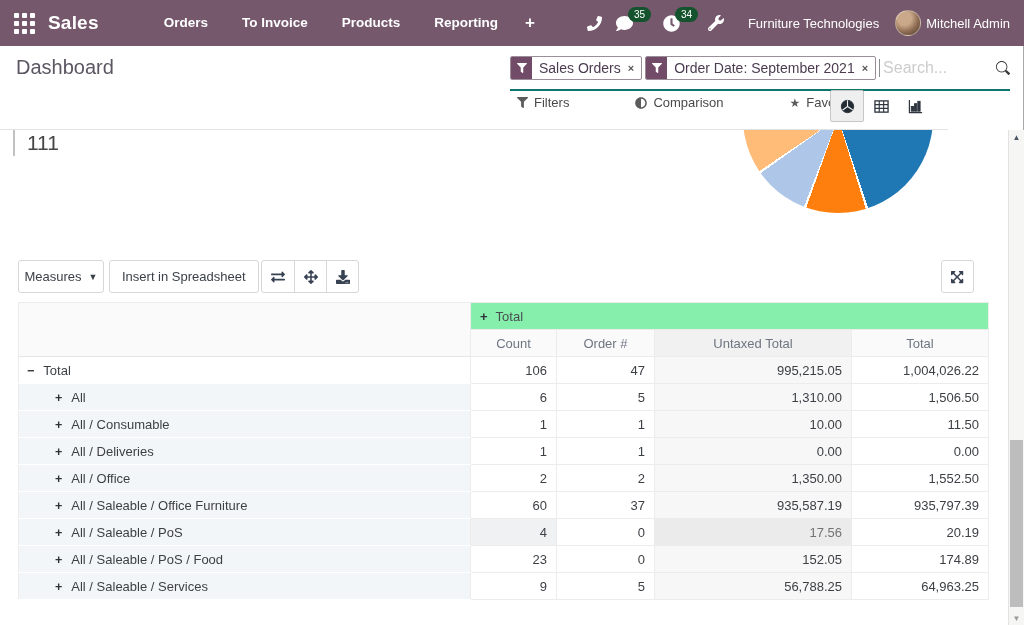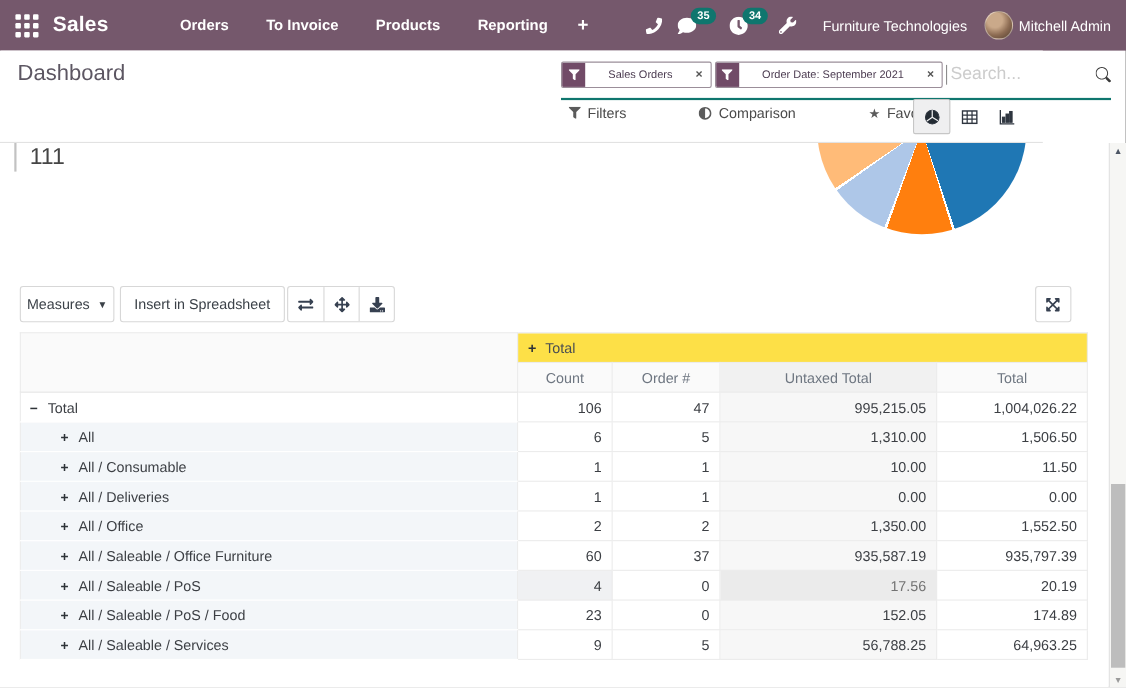--- a/index.html
+++ b/index.html
@@ -15,39 +15,39 @@
                grid-template-columns:repeat(3,5px); grid-template-rows:repeat(3,5px);
                gap:3px; cursor:pointer; }
   .apps-grid i { background:#fff; border-radius:1px; }
   .brand { font-size:19px; font-weight:bold; margin-left:13px; letter-spacing:.2px; }
   .topnav { display:flex; align-items:flex-start; margin-left:48px; }
   .topnav .mi { padding:0 17px; font-size:13.5px; font-weight:bold; line-height:46px; cursor:pointer; }
   .tb-plus { font-size:17px; font-weight:bold; padding:0 10px; cursor:pointer; }
   .tb-right { margin-left:auto; display:flex; align-items:center; }
   .tb-ic { position:relative; margin-right:14px; cursor:pointer; display:flex; align-items:center; }
   .tb-ic svg { fill:#fff; }
-  .badge { position:absolute; top:-8px; left:12px; background:#0f766e; color:#fff;
-           font-size:10px; padding:2px 6px; border-radius:9px; font-weight:bold; }
+  .badge { position:absolute; top:-8px; left:12px; background:#14532d; color:#fff;
+           font-size:10px; padding:2px 6px; border-radius:9px; font-weight:normal; }
   .company { font-size:13px; margin:0 16px 0 10px; cursor:pointer; white-space:nowrap; }
   .avatar { width:26px; height:26px; border-radius:50%; margin-right:5px; cursor:pointer;
             background:radial-gradient(circle at 35% 30%, #caa98a 0 30%, #8c6b52 60%, #4e3a2c 100%);
             border:1px solid rgba(255,255,255,.4); }
   .username { font-size:13px; margin-right:14px; cursor:pointer; white-space:nowrap; }
 
   
   .cpanel { position:absolute; left:0; top:46px; width:948px; height:84px; background:#fff;
             border-bottom:1px solid #e2e2e2; }
   .page-title { position:absolute; left:16px; top:10px; font-size:20px; color:#5c5662; }
   .searchzone { position:absolute; left:510px; top:10px; width:500px; height:24px; display:flex; align-items:center; }
   .searchzone .underline { position:absolute; left:0; right:0; top:33px; border-bottom:2px solid #0F766E; }
   .facet { display:flex; align-items:stretch; height:24px; border:1px solid #9b8e99; border-radius:2px;
            margin-right:3px; background:#fff; overflow:hidden; flex:0 0 auto; cursor:pointer; }
   .facet .f-ic { width:21px; background:#714B67; display:flex; align-items:center; justify-content:center; }
   .facet .f-ic svg { fill:#fff; }
-  .facet .f-lb { padding:0 21px; font-size:10px; color:#4c3c51; display:flex; align-items:center; white-space:nowrap; }
+  .facet .f-lb { padding:0 7px; font-size:14px; color:#4c3c51; display:flex; align-items:center; white-space:nowrap; }
   .facet .f-x { padding:0 7px 0 0; font-size:11px; color:#555; display:flex; align-items:center; font-weight:bold; }
   .search-input { flex:1 1 auto; display:flex; align-items:center; position:relative; height:24px; }
   .search-input .caret { width:1px; height:18px; background:#8d8d8d; margin-right:3px; }
   .search-input input { border:none; outline:none; width:100%; font-size:16px; color:#333;
                         font-family:"Liberation Sans",sans-serif; background:transparent; }
   .search-input input::placeholder { color:#ccc; }
   .mag { flex:0 0 auto; cursor:pointer; display:flex; align-items:center; }
   .mag svg { fill:#3a3a3a; }
   .fbar { position:absolute; left:517px; top:49px; display:flex; align-items:center; font-size:13px; color:#4a4a4a;gap:40px; }
   .fbar .fitem { display:flex; align-items:center; margin-right:26px; cursor:pointer; }
@@ -77,21 +77,21 @@
   .btn-group .gbtn + .gbtn { border-left:1px solid #d7d7d7; }
   .btn-group svg, .btn-expand svg { fill:#374151; }
   .btn-expand { position:absolute; right:16px; top:0; width:33px; height:33px; padding:0; }
 
   
   table.pivot { position:absolute; left:18px; top:172px; border-collapse:collapse; table-layout:fixed;
                 width:970px; font-size:13px; color:#3c3f44; }
   .pivot th, .pivot td { height:27px; border:1px solid #ececec; padding:0 9px; font-weight:normal; }
   .pivot .hdr { background:#fafafa; color:#6e7681; text-align:center; }
   .pivot .hdr-corner { background:#fafafa; border-bottom:1px solid #e6e6e6; }
-  .pivot .hdr-group { background:#fde047; color:#494d52; text-align:left; font-weight:normal; cursor:pointer; }
+  .pivot .hdr-group { background:#86efac; color:#494d52; text-align:left; font-weight:normal; cursor:pointer; }
   .pivot .hdr-group .tgl { font-weight:bold; margin-right:8px; color:#2e3338; }
   .pivot .hdr.col-untaxed { background:#f1f1f1; }
   .pivot th.rowlabel { text-align:left; cursor:pointer; border-bottom:1px solid #fff; border-top:1px solid #fff; }
   .pivot th.rowlabel .tgl { font-weight:bold; margin-right:9px; color:#2e3338; font-size:12.5px; }
   .pivot th.lvl-root { background:#fff; padding-left:8px; border-top:1px solid #ececec; }
   .pivot th.lvl-child { background:#f3f6f9; padding-left:36px; }
   .pivot td.num { text-align:right; background:#fff; }
   .pivot td.col-untaxed { background:#f7f7f7; }
   .pivot tr.hl td.col-count { background:#f0f1f3; }
   .pivot tr.hl td.col-untaxed { background:#ebebeb; color:#737373; }

